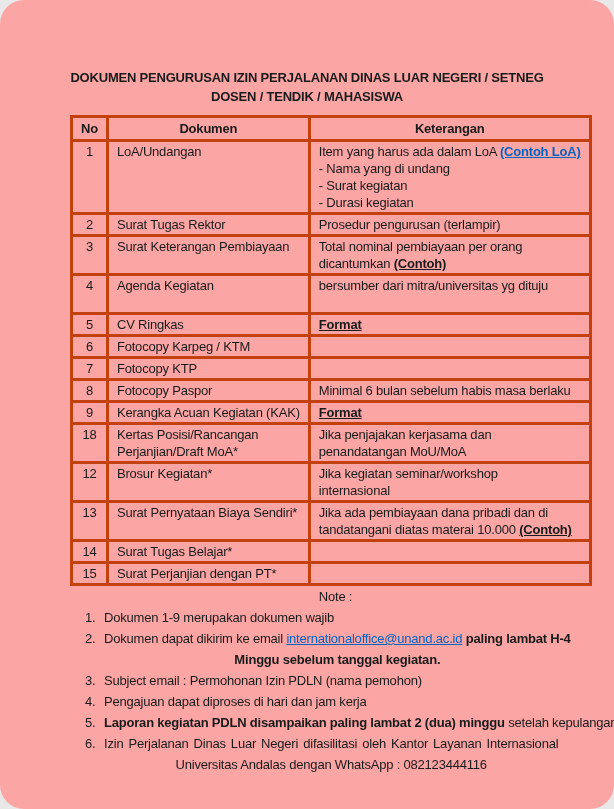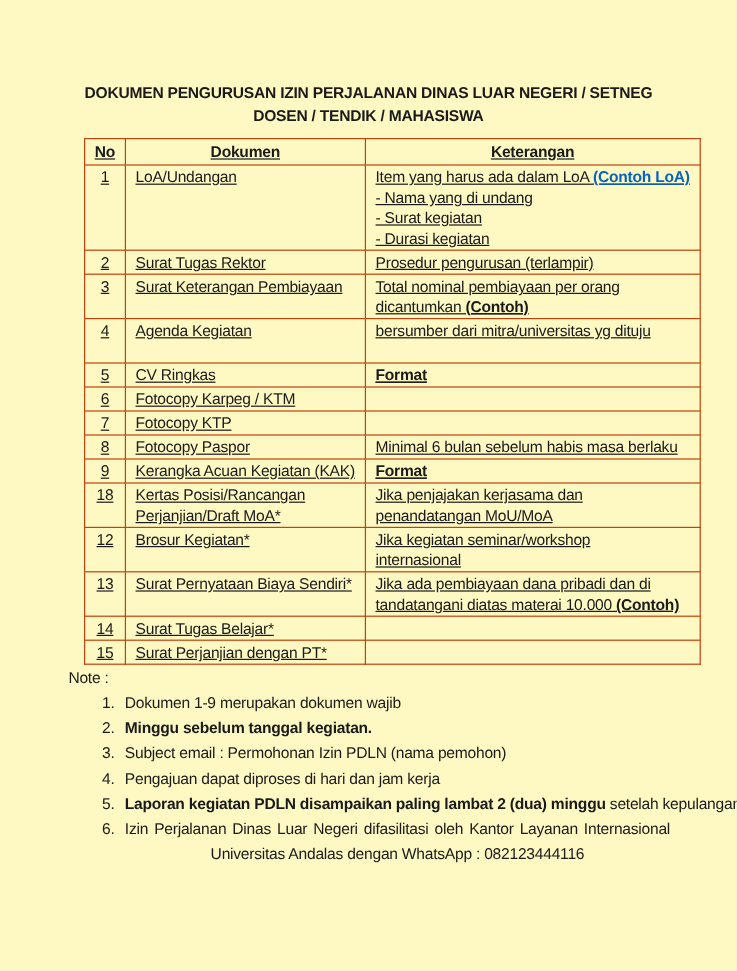--- a/index.html
+++ b/index.html
@@ -1,28 +1,28 @@
 <!DOCTYPE html>
 <html><head>
 <meta charset="utf-8">
 <style>
   html,body{margin:0;padding:0;background:#e8e8e8;}
   .page{
-    width:614px;height:809px;background:#fef9c3;margin:0;position:relative;
+    width:614px;height:809px;background:#fca5a5;margin:0;position:relative;
     font-family:"Liberation Sans",sans-serif;font-size:13px;color:#1a1a1a;
-    letter-spacing:-0.2px;overflow:hidden;
+    letter-spacing:-0.2px;overflow:hidden;border-radius:24px;
   }
   .title{margin:68px 8px 0 8px;text-align:center;font-weight:bold;line-height:19px;}
   table.doc{border-collapse:collapse;table-layout:fixed;margin:9px 0 0 70px;}
-  table.doc td, table.doc th{border:1px solid #c2410c;vertical-align:top;padding:1px 8px;text-decoration:underline;}
+  table.doc td, table.doc th{border:3px solid #c2410c;vertical-align:top;padding:1px 8px;}
   table.doc th{font-weight:bold;text-align:center;line-height:19px;}
   td.no{text-align:center;line-height:17px;}
   .tline{line-height:17px;min-height:17px;white-space:nowrap;}
   .footnote{margin:6px 0 0 57px;line-height:20px;}
-  .note-label{margin:0 0 0 57px;line-height:21px;}
+  .note-label{margin:0 0 0 57px;line-height:21px;text-align:center;}
   .notes{margin-left:85px;}
   .note-row{display:flex;}
   .note-num{width:19px;flex:0 0 19px;line-height:21px;}
   .nline{line-height:21px;min-height:21px;white-space:nowrap;text-align:center;}
   .spread{word-spacing:1.6px;}
   .b{font-weight:bold;}
   .u{text-decoration:underline;}
   a.lnk{color:#0563C1;text-decoration:underline;cursor:pointer;margin-top:32px;}
 </style>
 </head>
@@ -183,20 +183,21 @@
   <div class="notes" id="notes">
       <div class="note-row">
         <div class="note-num">1.</div>
         <div>
           <div class="nline"><span>Dokumen 1-9 merupakan dokumen wajib</span></div>
         </div>
       </div>
       <div class="note-row">
         <div class="note-num">2.</div>
         <div>
+          <div class="nline"><span>Dokumen dapat dikirim ke email </span><a class="lnk">internationaloffice@unand.ac.id</a><span> </span><span class="b">paling lambat H-4</span></div>
           <div class="nline"><span class="b">Minggu sebelum tanggal kegiatan.</span></div>
         </div>
       </div>
       <div class="note-row">
         <div class="note-num">3.</div>
         <div>
           <div class="nline"><span>Subject email : Permohonan Izin PDLN (nama pemohon)</span></div>
         </div>
       </div>
       <div class="note-row">

